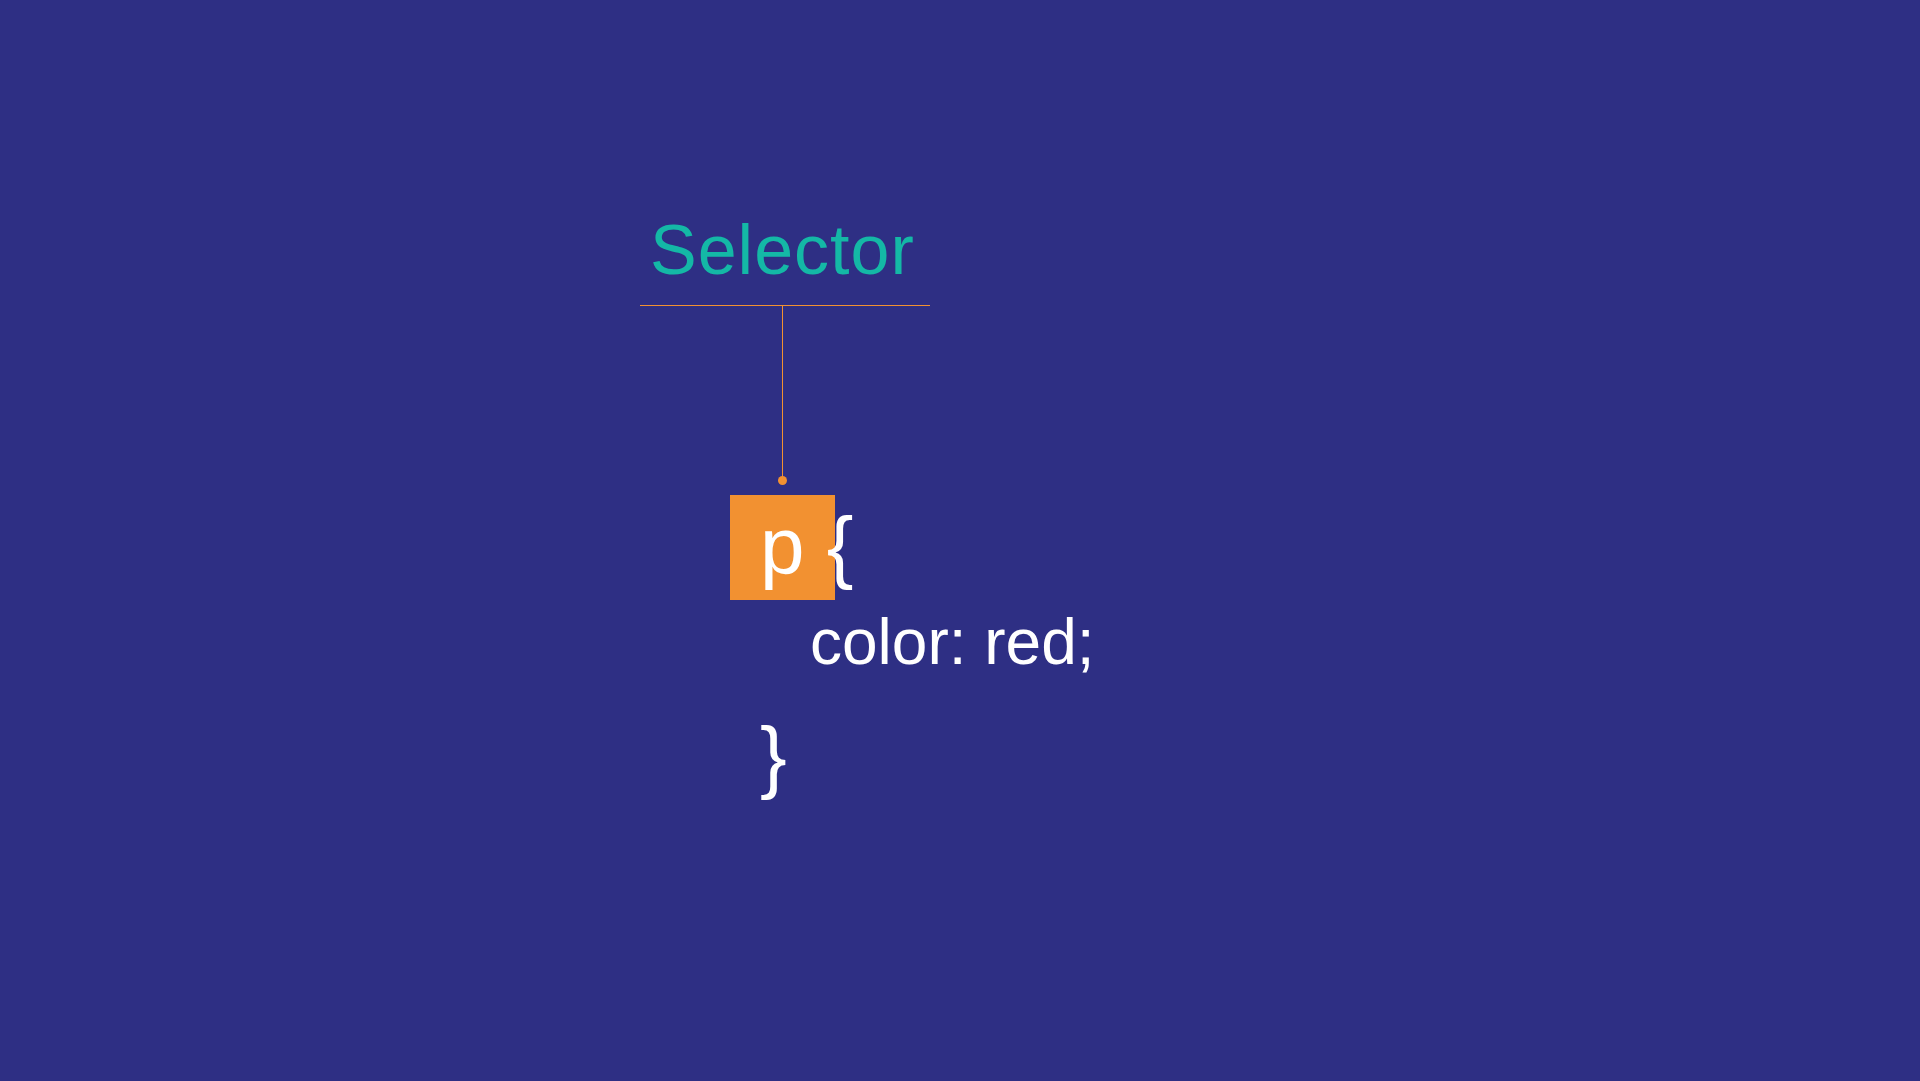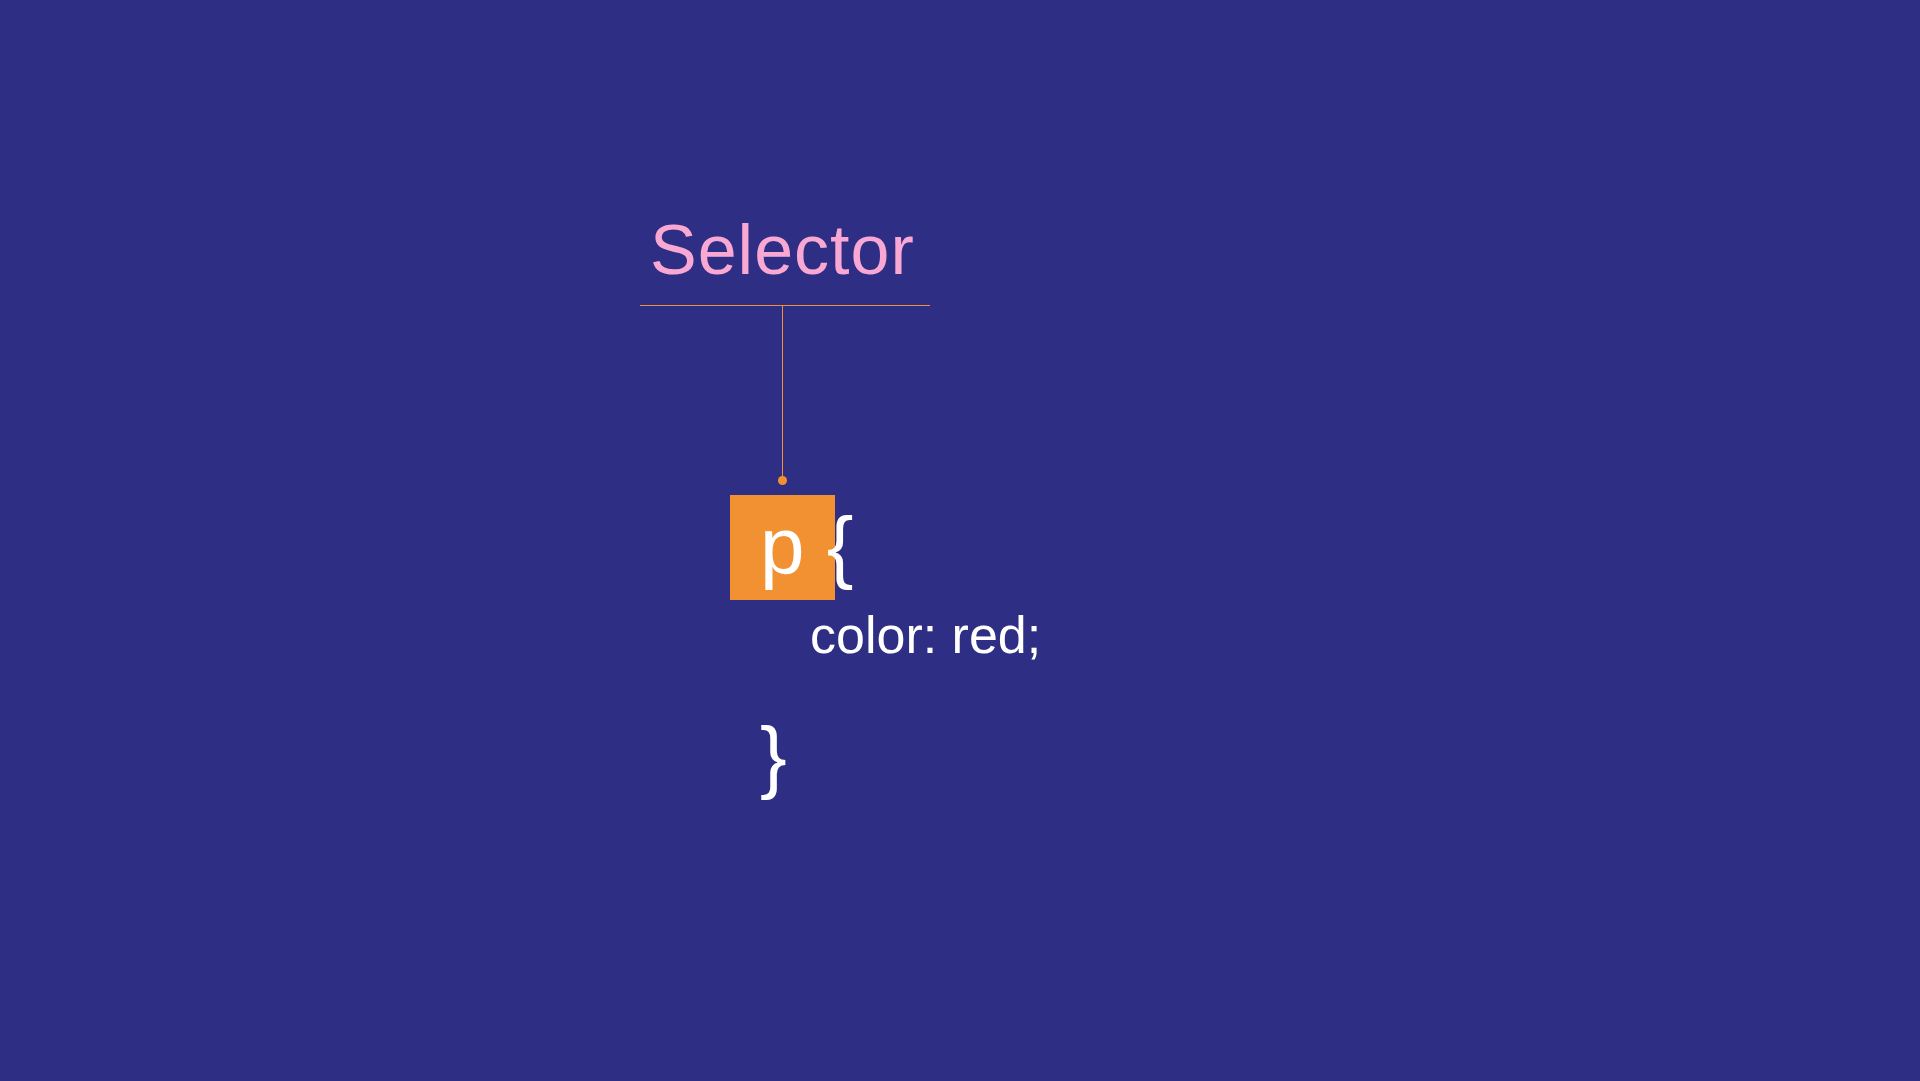--- a/index.html
+++ b/index.html
@@ -8,21 +8,21 @@
     background: #2e2f84;
     font-family: "Gill Sans", "Segoe UI", "Helvetica Neue", Arial, sans-serif;
     position: relative;
   }
   .selector-label {
     position: absolute;
     left: 650px;
     top: 210px;
     font-size: 70px;
     font-weight: 400;
-    color: #f9a8d4;
+    color: #14b8a6;
     letter-spacing: 1px;
   }
   .underline {
     position: absolute;
     left: 640px;
     top: 305px;
     width: 290px;
     height: 1px;
     background: #f29131;
   }
@@ -57,21 +57,21 @@
     top: 500px;
     font-size: 80px;
     font-weight: 400;
     color: #ffffff;
     white-space: pre;
   }
   .code-line2 {
     position: absolute;
     left: 810px;
     top: 605px;
-    font-size: 52px;
+    font-size: 64px;
     font-weight: 400;
     color: #ffffff;
     white-space: pre;
   }
   .code-line3 {
     position: absolute;
     left: 760px;
     top: 710px;
     font-size: 80px;
     font-weight: 400;

